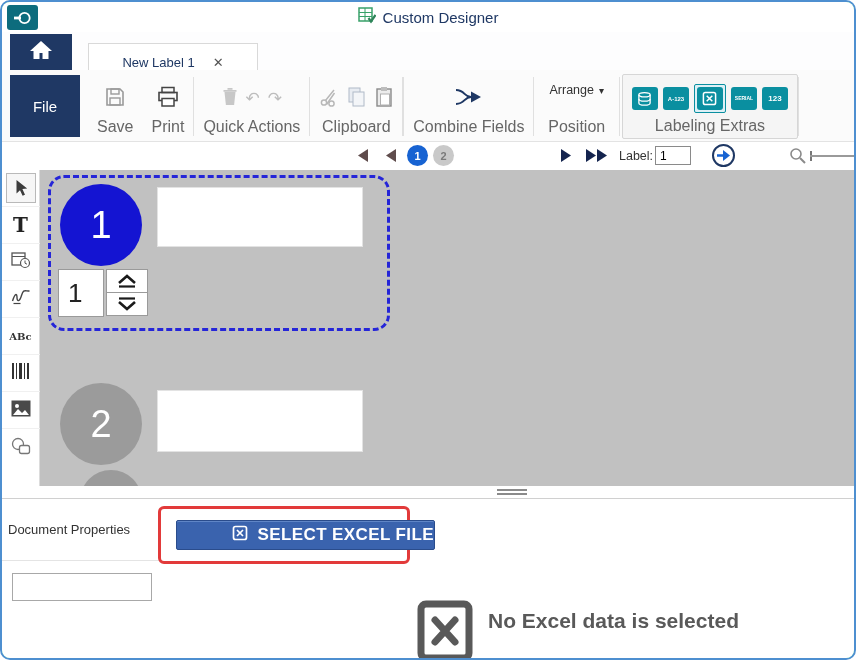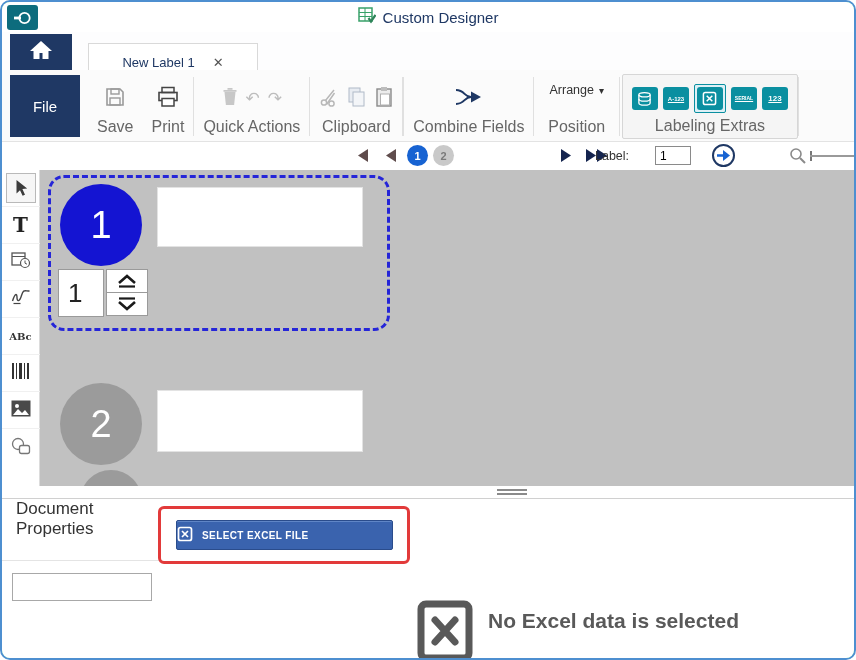--- a/index.html
+++ b/index.html
@@ -27,21 +27,21 @@
   .ribbon { position:absolute; top:68px; left:0; right:0; height:72px; background:#fbfbfb; border-bottom:1px solid #e3e3e3; display:flex; align-items:stretch; padding:4px 0 2px 8px; }
   .file-btn { width:70px; height:62px; margin-top:1px; background:#1f3864; color:#fff; font-size:15px; display:flex; align-items:center; justify-content:center; cursor:pointer; margin-right:8px; }
   .rgroup { display:flex; flex-direction:column; align-items:center; justify-content:space-between; padding:5px 9px 3px; }
   .rlabel { font-size:16px; color:#666; white-space:nowrap; }
   .ricons { display:flex; align-items:center; gap:8px; flex:1; }
   .rsep { width:1px; background:#e0e0e0; margin:3px 0; }
   .arrange-btn { display:flex; align-items:center; gap:5px; font-size:12.5px; color:#333; padding:4px 6px; cursor:pointer; }
   .caret { font-size:10px; color:#333; }
   .extras-group { border:1px solid #d6d6d6; background:#f5f5f5; border-radius:2px; margin-left:2px; }
   .extra-tile { width:26px; height:23px; background:#0a8fa0; border-radius:3px; display:flex; align-items:center; justify-content:center; color:#fff; cursor:pointer; }
-  .extra-tile .tiny { font-weight:bold; color:#fff; line-height:1;text-decoration:underline; }
+  .extra-tile .tiny { font-weight:bold; color:#fff; line-height:1; }
   .extra-sel { padding:2px; border:1px solid #0a8fa0; background:#ddf0f6; border-radius:2px; display:flex; }
 
   
   .navbar { position:absolute; top:140px; left:0; right:0; height:28px; background:#fff; }
   .nav-abs { position:absolute; }
   .page-badge { width:21px; height:21px; border-radius:50%; display:flex; align-items:center; justify-content:center; font-size:11px; font-weight:bold; cursor:pointer; }
   .badge-cur { background:#1763d2; color:#fff; }
   .badge-next { background:#c9c9c9; color:#7a7a7a; }
   .label-caption { font-size:12.5px; color:#333; }
   .label-input { width:36px; height:19px; border:1px solid #8a8a8a; font-size:12px; text-align:left; padding-left:4px; font-family:"Liberation Sans", sans-serif; }
@@ -72,26 +72,26 @@
   .spin-btn + .spin-btn { margin-top:-1px; }
 
   
   .splitter { position:absolute; top:484px; left:0; right:0; height:12px; background:#fff; cursor:row-resize; }
   .grip { position:absolute; left:495px; top:3px; width:30px; }
   .grip div { height:2px; background:#8a8a8a; margin-bottom:2px; }
 
   
   .panel { position:absolute; top:496px; left:0; right:0; bottom:0; background:#fff; border-top:1px solid #d0d0d0; }
   .side-tabs { position:absolute; left:0; top:0; width:160px; }
-  .side-tab { height:62px; display:flex; padding-left:14px; font-size:17px; color:#333; border-bottom:1px solid #e4e4e4; cursor:pointer; position:relative; }
+  .side-tab { height:62px; display:flex; align-items:center; padding-left:6px; font-size:13px; color:#333; border-bottom:1px solid #e4e4e4; cursor:pointer; position:relative; }
   .side-tab.active { height:56px; color:#1f3864; }
   .side-tab.active .active-bar { position:absolute; left:0; top:0; bottom:0; width:5px; background:#2458c8; }
   .panel-input { margin:12px 0 0 10px; width:140px; height:28px; border:1px solid #a8a8a8; font-family:"Liberation Sans", sans-serif; }
   .red-box { position:absolute; left:156px; top:7px; width:252px; height:58px; border:3px solid #e23a3a; border-radius:6px; }
-  .select-btn { position:absolute; left:174px; top:21px; width:217px; height:30px; background:#3a63ae; border:1px solid #2a4c8c; box-shadow:inset 0 1px 0 #5f85c6; color:#fff; font-size:10px; font-weight:bold; letter-spacing:.4px; display:flex; align-items:center; justify-content:flex-start; gap:9px; border-radius:2px; cursor:pointer; }
+  .select-btn { position:absolute; left:174px; top:21px; width:259px; height:30px; background:#3a63ae; border:1px solid #2a4c8c; box-shadow:inset 0 1px 0 #5f85c6; color:#fff; font-size:17px; font-weight:bold; letter-spacing:.4px; display:flex; align-items:center; justify-content:flex-end; gap:9px; border-radius:2px; cursor:pointer; }
   .nodata-icon { position:absolute; left:414px; top:100px; }
   .nodata-msg { position:absolute; left:486px; top:110px; font-size:21px; font-weight:bold; color:#595959; }
 </style>
 </head>
 <body>
 
 <div class="window">
 
   <div class="titlebar">
     <div class="app-icon">
@@ -281,21 +281,21 @@
       <svg width="17" height="15" viewBox="0 0 17 15">
           <path d="M3 1l10 6.5L3 14z" fill="#14244e"></path>
         </svg>
     </span>
     <span class="nav-abs" style="left:582px; top:6px;">
       <svg width="26" height="15" viewBox="0 0 26 15">
           <path d="M2 1l10 6.5L2 14z" fill="#14244e"></path>
           <path d="M13 1l10 6.5L13 14z" fill="#14244e"></path>
         </svg>
     </span>
-    <span class="nav-abs label-caption" style="left:593px; top:7px;">Label:</span>
+    <span class="nav-abs label-caption" style="left:617px; top:7px;">Label:</span>
     <input class="nav-abs label-input" style="left: 653px; top: 4px;" value="1">
     <span class="nav-abs go-btn" style="left:710px; top:2px;">
       <svg width="13" height="11" viewBox="0 0 13 11">
           <path d="M0 4.2h7v2.6H0z" fill="#1763d2"></path>
           <path d="M6 0l7 5.5L6 11z" fill="#1763d2"></path>
         </svg>
     </span>
     <span class="nav-abs" style="left:787px; top:5px;">
       <svg width="18" height="18" viewBox="0 0 18 18">
           <circle cx="7" cy="7" r="5" fill="none" stroke="#8a8a8a" stroke-width="1.6"></circle>

